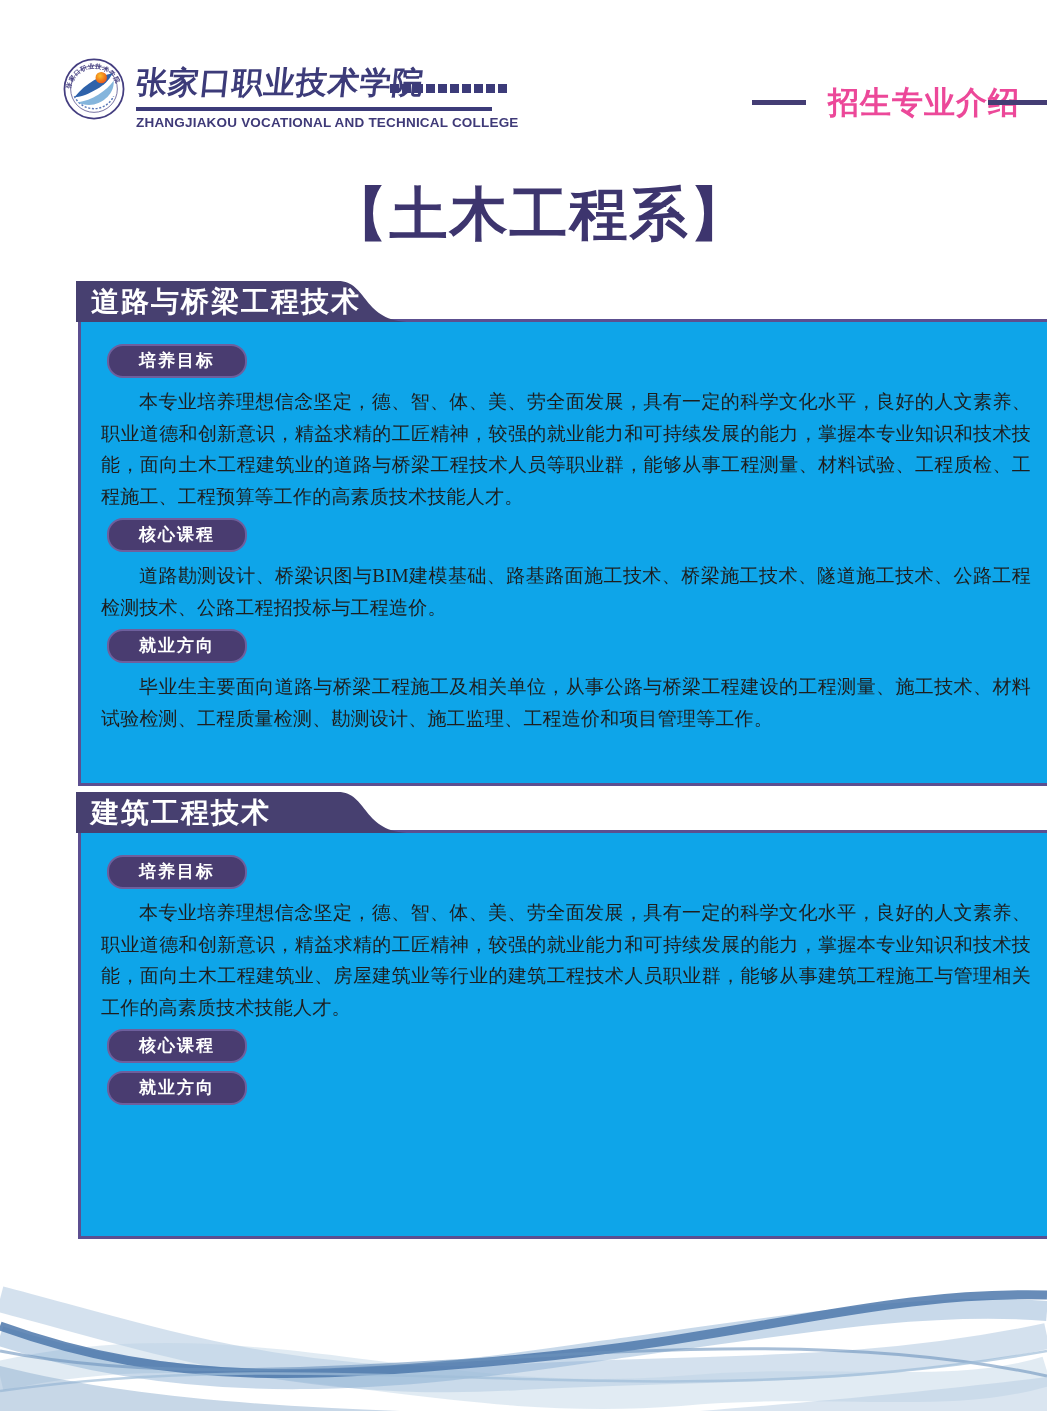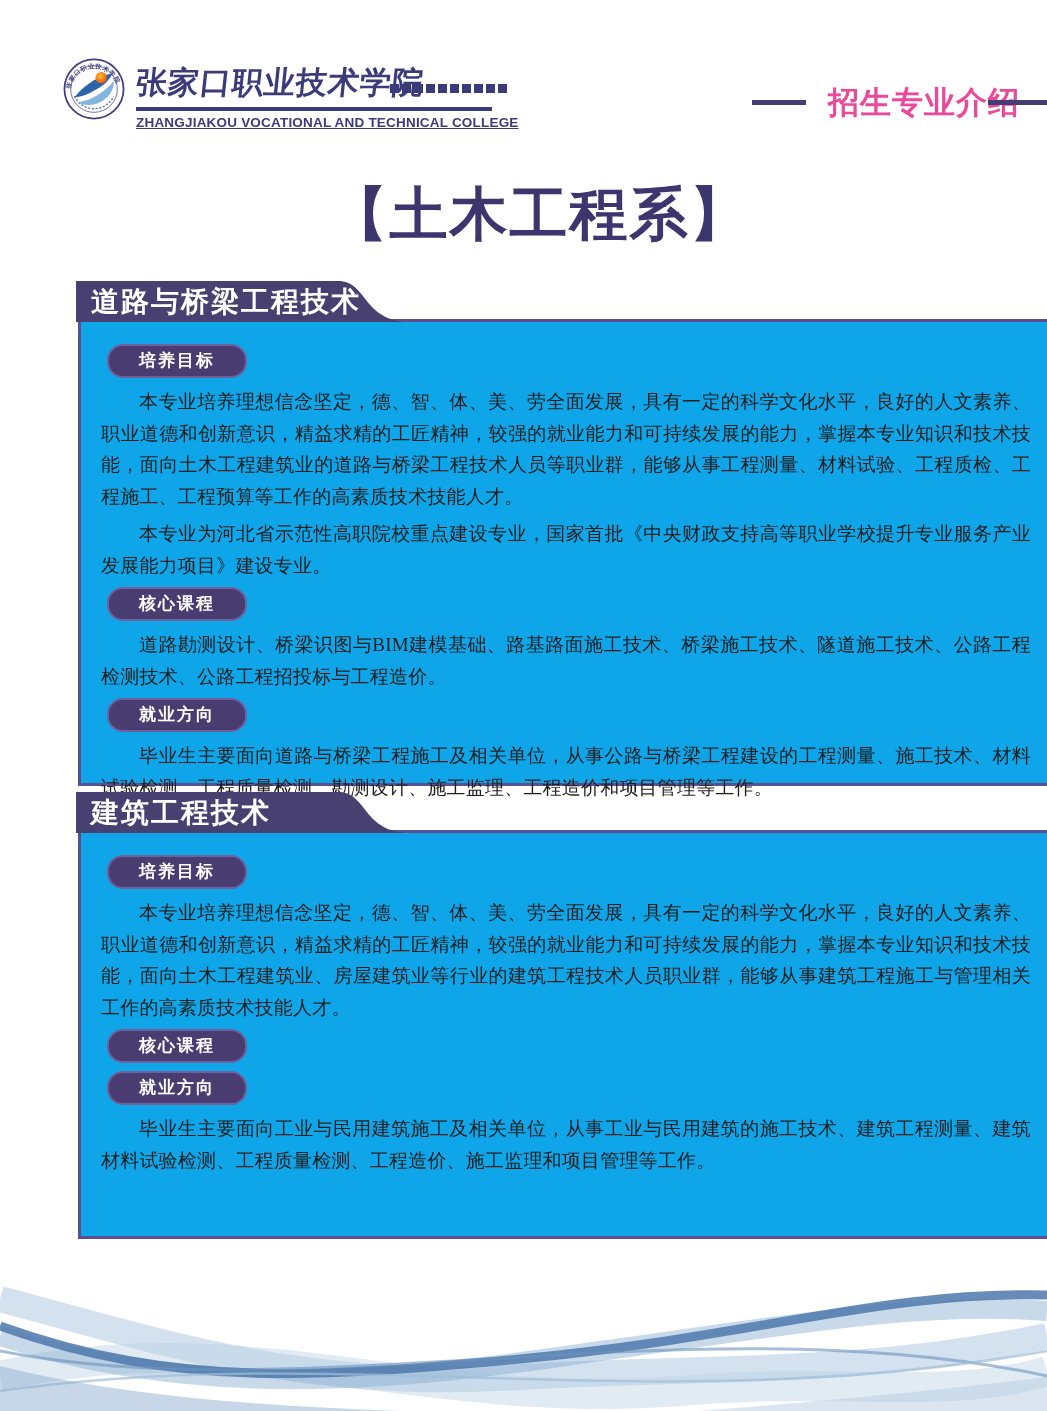--- a/index.html
+++ b/index.html
@@ -8,21 +8,21 @@
 
   
   .logo{position:absolute;left:63px;top:58px;width:62px;height:62px;}
   .brand-zh{position:absolute;left:136px;top:62px;font-size:31px;font-weight:bold;
             color:#3c3b79;letter-spacing:1px;transform:skewX(-6deg);
             font-family:"DejaVu Serif",serif;white-space:nowrap;}
   .dots{position:absolute;left:390px;top:84px;display:flex;gap:3px;}
   .dots span{width:9px;height:9px;background:#3c3b79;display:block;}
   .brand-line{position:absolute;left:136px;top:107px;width:356px;height:4px;background:#3c3b79;}
   .brand-en{position:absolute;left:136px;top:115px;font-size:13.5px;font-weight:bold;
-            color:#3f3a78;letter-spacing:0.2px;white-space:nowrap;text-decoration:underline;}
+            color:#3f3a78;letter-spacing:0.2px;white-space:nowrap;}
   .cline{position:absolute;top:100px;height:5px;background:#443d74;}
   .cline.l{left:752px;width:54px;}
   .cline.r{left:988px;width:59px;}
   .corner-text{position:absolute;left:816px;top:82px;font-size:31px;font-weight:bold;
                color:#ec4899;letter-spacing:1px;white-space:nowrap;margin-left:12px;}
 
   
   .title{position:absolute;left:0;top:160px;width:100%;margin:16px;text-align:center;
          font-size:58px;font-weight:bold;color:#3d356e;letter-spacing:2px;}
 
@@ -104,21 +104,20 @@
       <svg width="335" height="41" viewBox="0 0 335 41">
         <path d="M0 0 H262 C292 0 286 41 335 41 L335 41 H0 Z" fill="#474070"></path>
       </svg>
       <span class="banner-text">道路与桥梁工程技术</span>
     </div>
     <div class="box">
       <div class="badge-row first">
         <span class="badge">培养目标</span>
       </div>
       <p>本专业培养理想信念坚定，德、智、体、美、劳全面发展，具有一定的科学文化水平，良好的人文素养、职业道德和创新意识，精益求精的工匠精神，较强的就业能力和可持续发展的能力，掌握本专业知识和技术技能，面向土木工程建筑业的道路与桥梁工程技术人员等职业群，能够从事工程测量、材料试验、工程质检、工程施工、工程预算等工作的高素质技术技能人才。</p>
-      <p>本专业为河北省示范性高职院校重点建设专业，国家首批《中央财政支持高等职业学校提升专业服务产业发展能力项目》建设专业。</p>
       <div class="badge-row">
         <span class="badge">核心课程</span>
       </div>
       <p>道路勘测设计、桥梁识图与BIM建模基础、路基路面施工技术、桥梁施工技术、隧道施工技术、公路工程检测技术、公路工程招投标与工程造价。</p>
       <div class="badge-row">
         <span class="badge">就业方向</span>
       </div>
       <p>毕业生主要面向道路与桥梁工程施工及相关单位，从事公路与桥梁工程建设的工程测量、施工技术、材料试验检测、工程质量检测、勘测设计、施工监理、工程造价和项目管理等工作。</p>
     </div>
   </section>
@@ -134,21 +133,20 @@
       <div class="badge-row first">
         <span class="badge">培养目标</span>
       </div>
       <p>本专业培养理想信念坚定，德、智、体、美、劳全面发展，具有一定的科学文化水平，良好的人文素养、职业道德和创新意识，精益求精的工匠精神，较强的就业能力和可持续发展的能力，掌握本专业知识和技术技能，面向土木工程建筑业、房屋建筑业等行业的建筑工程技术人员职业群，能够从事建筑工程施工与管理相关工作的高素质技术技能人才。</p>
       <div class="badge-row">
         <span class="badge">核心课程</span>
       </div>
       <div class="badge-row">
         <span class="badge">就业方向</span>
       </div>
-      <p>毕业生主要面向工业与民用建筑施工及相关单位，从事工业与民用建筑的施工技术、建筑工程测量、建筑材料试验检测、工程质量检测、工程造价、施工监理和项目管理等工作。</p>
     </div>
   </section>
 
   <svg class="waves" viewBox="0 0 1047 130" preserveAspectRatio="none">
     <path d="M0 18 C160 60 300 110 520 96 C700 85 860 95 1047 55" fill="none" stroke="#a9c4dd" stroke-width="26" opacity="0.5"></path>
     <path d="M0 95 C240 40 420 130 680 110 C840 96 950 120 1047 90" fill="none" stroke="#bcd2e5" stroke-width="30" opacity="0.45"></path>
     <path d="M0 55 C200 120 400 100 600 70 C800 42 930 20 1047 30" fill="none" stroke="#86abd0" stroke-width="20" opacity="0.45"></path>
     <path d="M0 45 C180 110 330 95 520 78 C760 55 880 10 1047 14" fill="none" stroke="#4e78ab" stroke-width="9" opacity="0.85"></path>
     <path d="M0 70 C300 130 700 20 1047 95" fill="none" stroke="#6d93bd" stroke-width="3" opacity="0.6"></path>
     <path d="M0 110 C350 60 650 140 1047 70" fill="none" stroke="#9fbdd9" stroke-width="2.5" opacity="0.7"></path>

